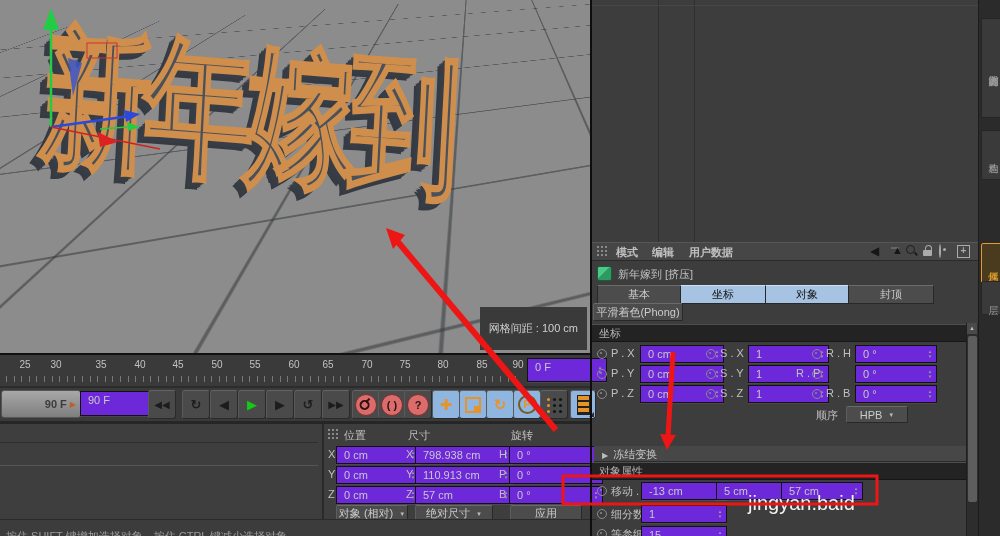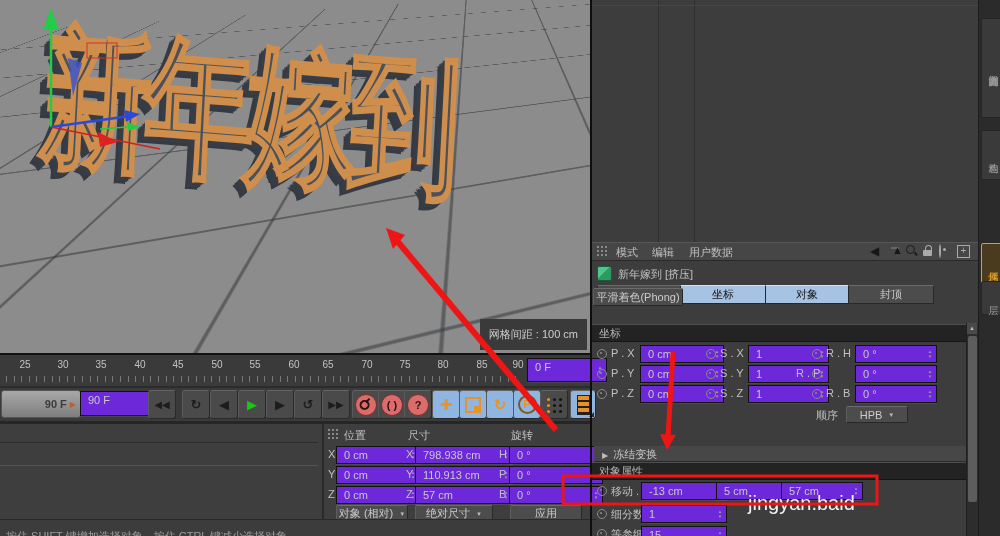--- a/index.html
+++ b/index.html
@@ -13,21 +13,21 @@
   #grid3d{position:absolute;left:-320px;top:-340px;width:1700px;height:1100px;
     background:
       repeating-linear-gradient(90deg, rgba(52,56,60,.55) 0 2px, transparent 2px 112px),
       repeating-linear-gradient(0deg, rgba(52,56,60,.55) 0 2px, transparent 2px 112px);
     transform:perspective(430px) rotateX(62deg) rotateZ(-16deg);transform-origin:55% 40%;}
   #text3d{position:absolute;left:46px;top:14px;font-family:"DejaVu Sans",sans-serif;
     font-size:142px;font-weight:bold;letter-spacing:-10px;line-height:1.1;color:#4a515b;
     -webkit-text-stroke:2.5px #cf8e4b;white-space:nowrap;
     text-shadow:-2px 2px 0 #383e47,-4px 3px 0 #383e47,-6px 5px 0 #373c45,-8px 6px 0 #363b44,-10px 8px 0 #353a43;
     transform:rotate(3deg) skewY(1.5deg) scale(0.78,1.06);transform-origin:left top;}
-  #grid-chip{right:3px;bottom:3px;background:#3a3a3a;color:#cfcfcf;padding:8px 9px;font-size:11px;}
+  #grid-chip{right:3px;bottom:3px;background:#3a3a3a;color:#cfcfcf;padding:14px 9px;font-size:11px;}
 
   
   #ruler{left:0;top:355px;width:590px;height:31px;background:#3a3a3a;border-bottom:2px solid #2c2c2c;}
   .tick{position:absolute;top:4px;transform:translateX(-50%);color:#c2c2c2;font-size:10px;}
   #minor-ticks{position:absolute;left:6px;top:21px;width:516px;height:6px;
     background:repeating-linear-gradient(90deg,#787878 0 1px,transparent 1px 7.6px);}
   #ruler-end-field{left:527px;top:3px;width:58px;height:22px;}
   #transport{left:0;top:388px;width:590px;height:33px;background:#3a3a3a;}
   #tl-slider{left:1px;top:2px;width:74px;height:26px;background:linear-gradient(#a8a8a8,#7e7e7e);
     border:1px solid #555;border-radius:3px;color:#3c3c3c;font-weight:bold;display:flex;align-items:center;
@@ -73,21 +73,21 @@
   .grouprow{left:594px;width:370px;height:14px;background:#474747;border-bottom:1px solid #2a2a2a;color:#c5c5c5;padding:1px 0 0 8px;}
   .grouprow .ar{font-size:8px;color:#bbb;margin-right:5px;}
   .rowlabel{position:absolute;color:#c0c0c0;white-space:nowrap;}
 
   
   #coordmgr{left:322px;top:424px;width:268px;height:96px;background:#3e3e3e;border-left:2px solid #2a2a2a;}
 
   
   #vdiv{left:590px;top:0;width:2px;height:536px;background:#0e0e0e;}
   #righttop{left:592px;top:0;width:386px;height:242px;background:#3d3d3d;}
-  #attr-toolbar{left:592px;top:242px;width:386px;height:17px;background:#464646;border-top:1px solid #575757;border-bottom:1px solid #2a2a2a;}
+  #attr-toolbar{left:592px;top:242px;width:386px;height:17px;background:#464646;border-top:1px solid #575757;border-bottom:1px solid #2a2a2a;font-weight:bold;}
   #side-strip{left:978px;top:0;width:22px;height:536px;background:#2b2b2b;border-left:1px solid #1c1c1c;}
   .vtab{position:absolute;left:2px;width:17px;writing-mode:vertical-rl;text-orientation:mixed;
     background:#3a3a3a;color:#9a9a9a;font-size:10px;padding:6px 1px;border:1px solid #262626;border-radius:2px;text-align:center;}
   .vtab.orange{background:#4a3a1e;border-color:#e8992e;color:#f0a830;}
   .cube-ic{width:13px;height:13px;background:linear-gradient(135deg,#4cc98a 0 45%,#2e9a5f 45%);border:1px solid #1c5c38;border-radius:2px;}
   .atab{position:absolute;top:285px;height:17px;background:#4c4c4c;border:1px solid #282828;border-top-color:#6b6b6b;
     color:#ccc;display:flex;align-items:center;justify-content:center;cursor:pointer;}
   .atab.active{background:#a7c3e4;color:#141414;border-top-color:#cfe0f2;}
   .mag-ic{position:relative;width:13px;height:13px;}
   .mag-ic::before{content:"";position:absolute;left:1px;top:1px;width:7px;height:7px;border:1.5px solid #1c1c1c;border-radius:50%;}
@@ -136,21 +136,21 @@
       <line x1="100" y1="129" x2="127" y2="127" stroke="#22cc44" stroke-width="1.5"></line>
 
       <line x1="51" y1="127" x2="160" y2="149" stroke="#cc2222" stroke-width="1.5"></line>
       <polygon points="118,142 98,132 100,147" fill="#dd2222"></polygon>
     </svg>
     <div id="grid-chip" class="abs">网格间距 : 100 cm</div>
   </div>
 
   <div id="ruler" class="abs">
     <span class="tick" style="left:25px">25</span>
-    <span class="tick" style="left:63px">30</span>
+    <span class="tick" style="left:56px">30</span>
     <span class="tick" style="left:101px">35</span>
     <span class="tick" style="left:140px">40</span>
     <span class="tick" style="left:178px">45</span>
     <span class="tick" style="left:217px">50</span>
     <span class="tick" style="left:255px">55</span>
     <span class="tick" style="left:294px">60</span>
     <span class="tick" style="left:328px">65</span>
     <span class="tick" style="left:367px">70</span>
     <span class="tick" style="left:405px">75</span>
     <span class="tick" style="left:443px">80</span>
@@ -300,21 +300,21 @@
     </div>
   <div class="atab active" style="left:680px;width:84px">
       <span>坐标</span>
     </div>
   <div class="atab active" style="left:765px;width:82px">
       <span>对象</span>
     </div>
   <div class="atab" style="left:848px;width:84px">
       <span>封顶</span>
     </div>
-  <div class="btn3d" style="left:593px;top:288px;width:88px;height:16px">
+  <div class="btn3d" style="left:593px;top:303px;width:88px;height:16px">
       <span>平滑着色(Phong)</span>
     </div>
 
   <div class="sechdr abs" style="top:324px"><span>坐标</span></div>
 
   <span class="circ abs" style="left:597px;top:349px"></span>
   <span class="rowlabel" style="left:611px;top:347px">P . X</span>
   <div class="field" style="left:640px;top:345px;width:62px"><span>0 cm</span><span class="stepper"></span></div>
   <span class="circ abs" style="left:706px;top:349px"></span>
   <span class="rowlabel" style="left:720px;top:347px">S . X</span>

